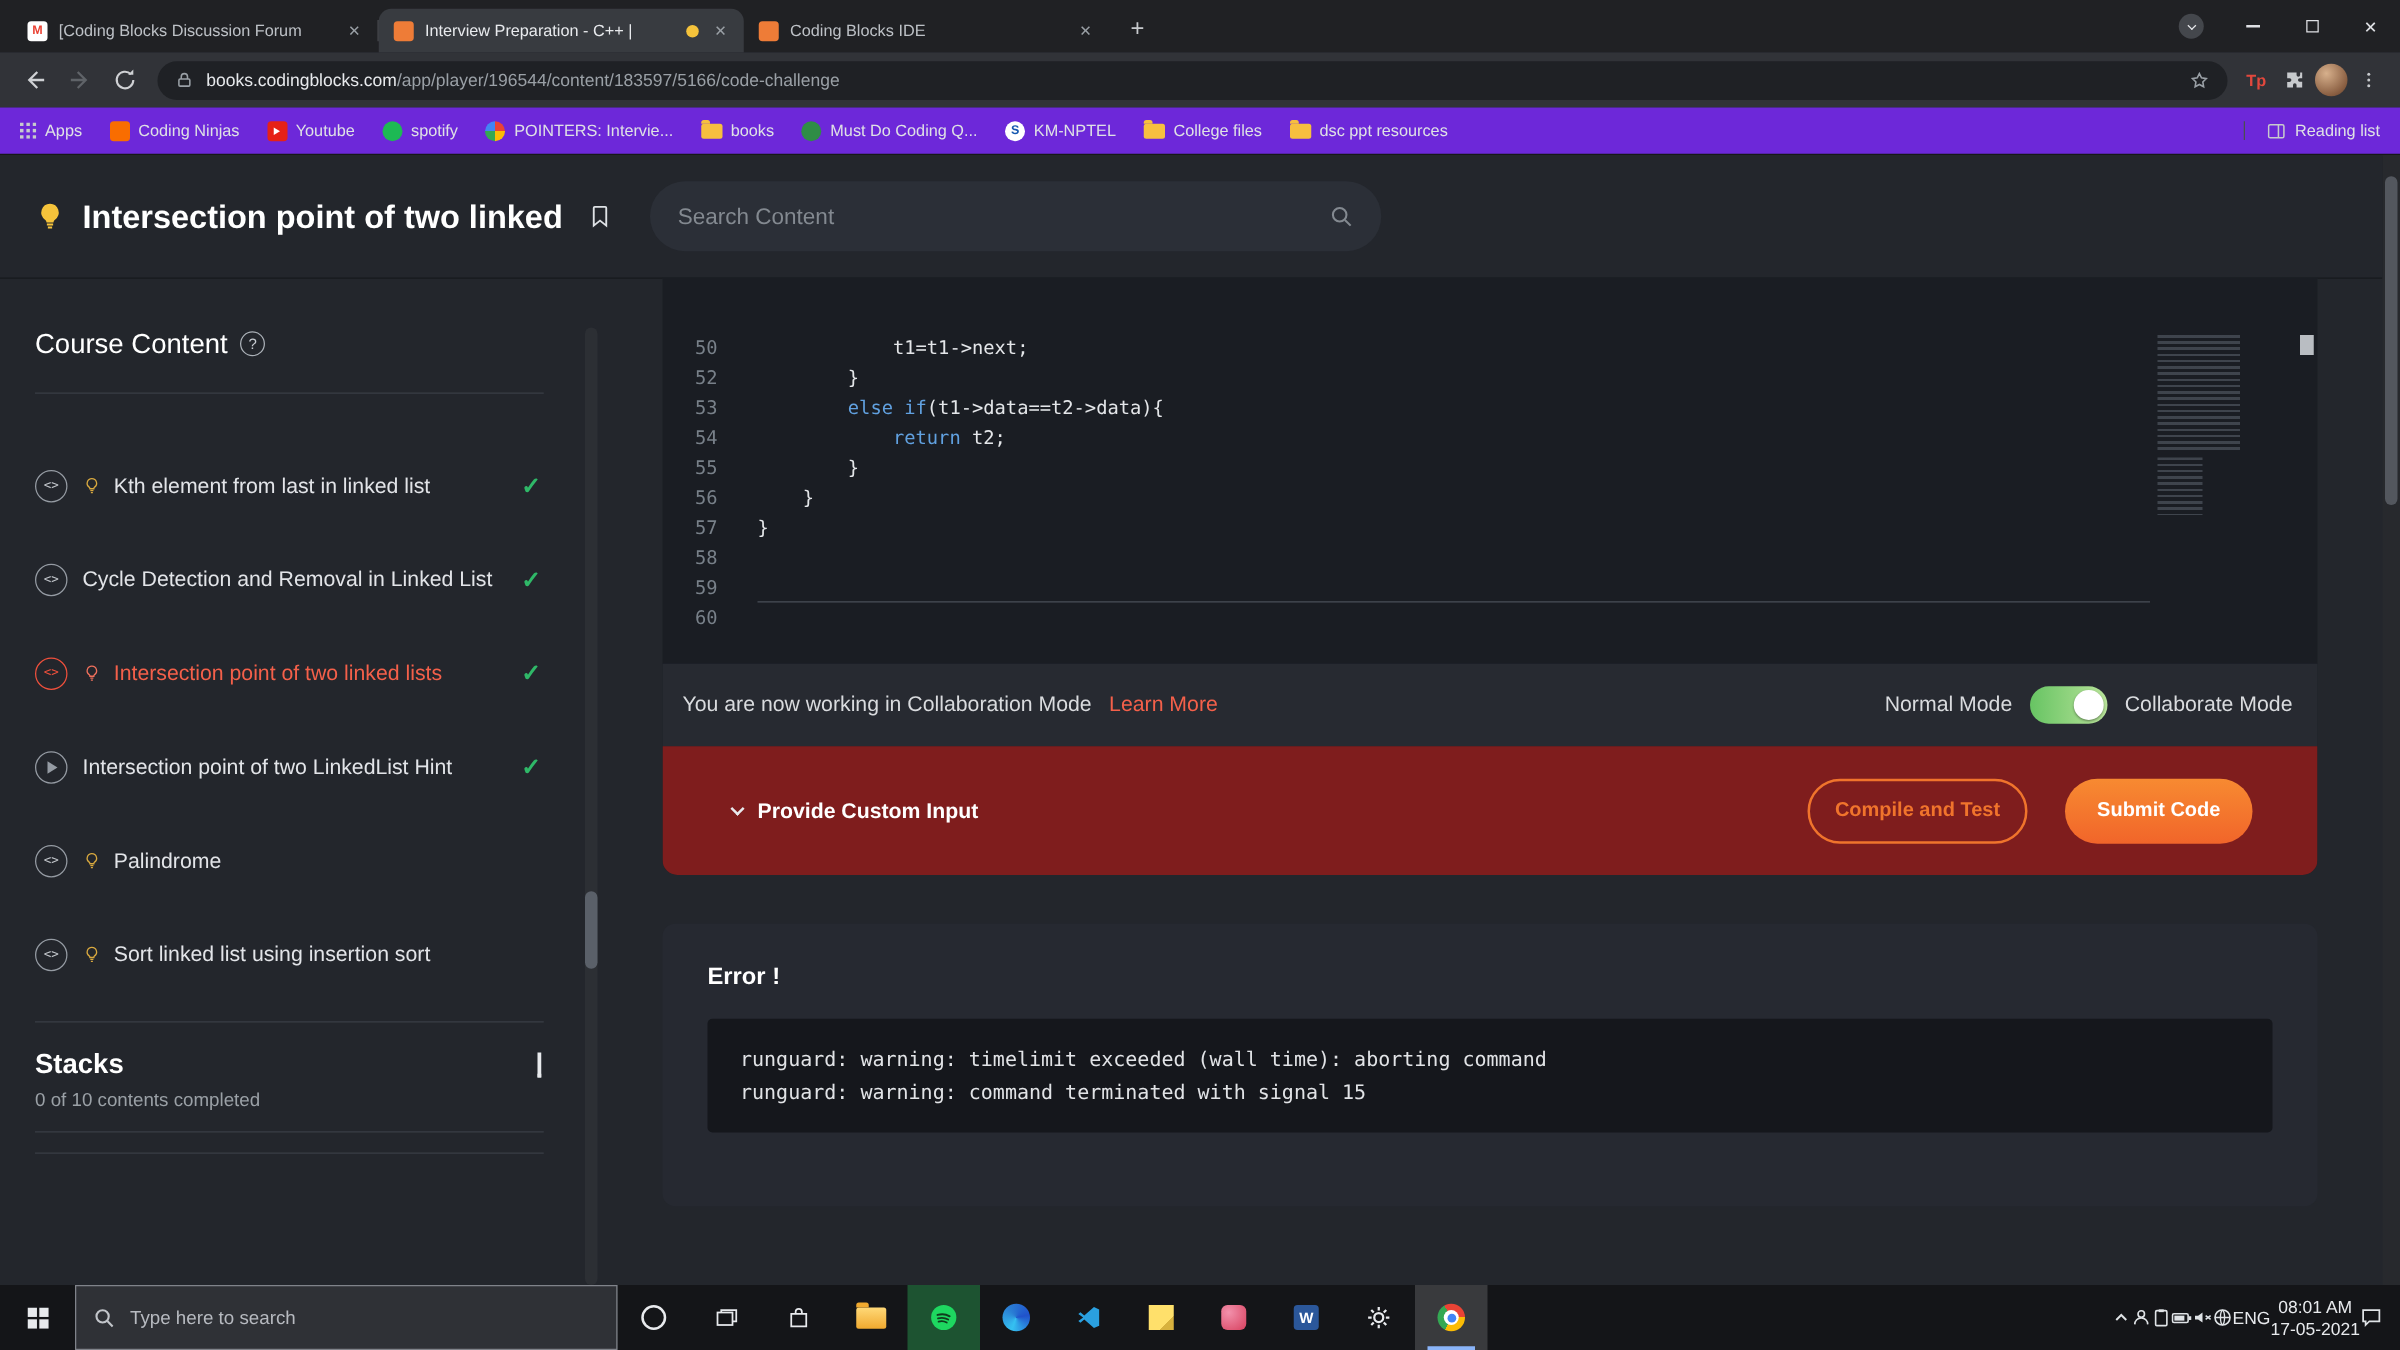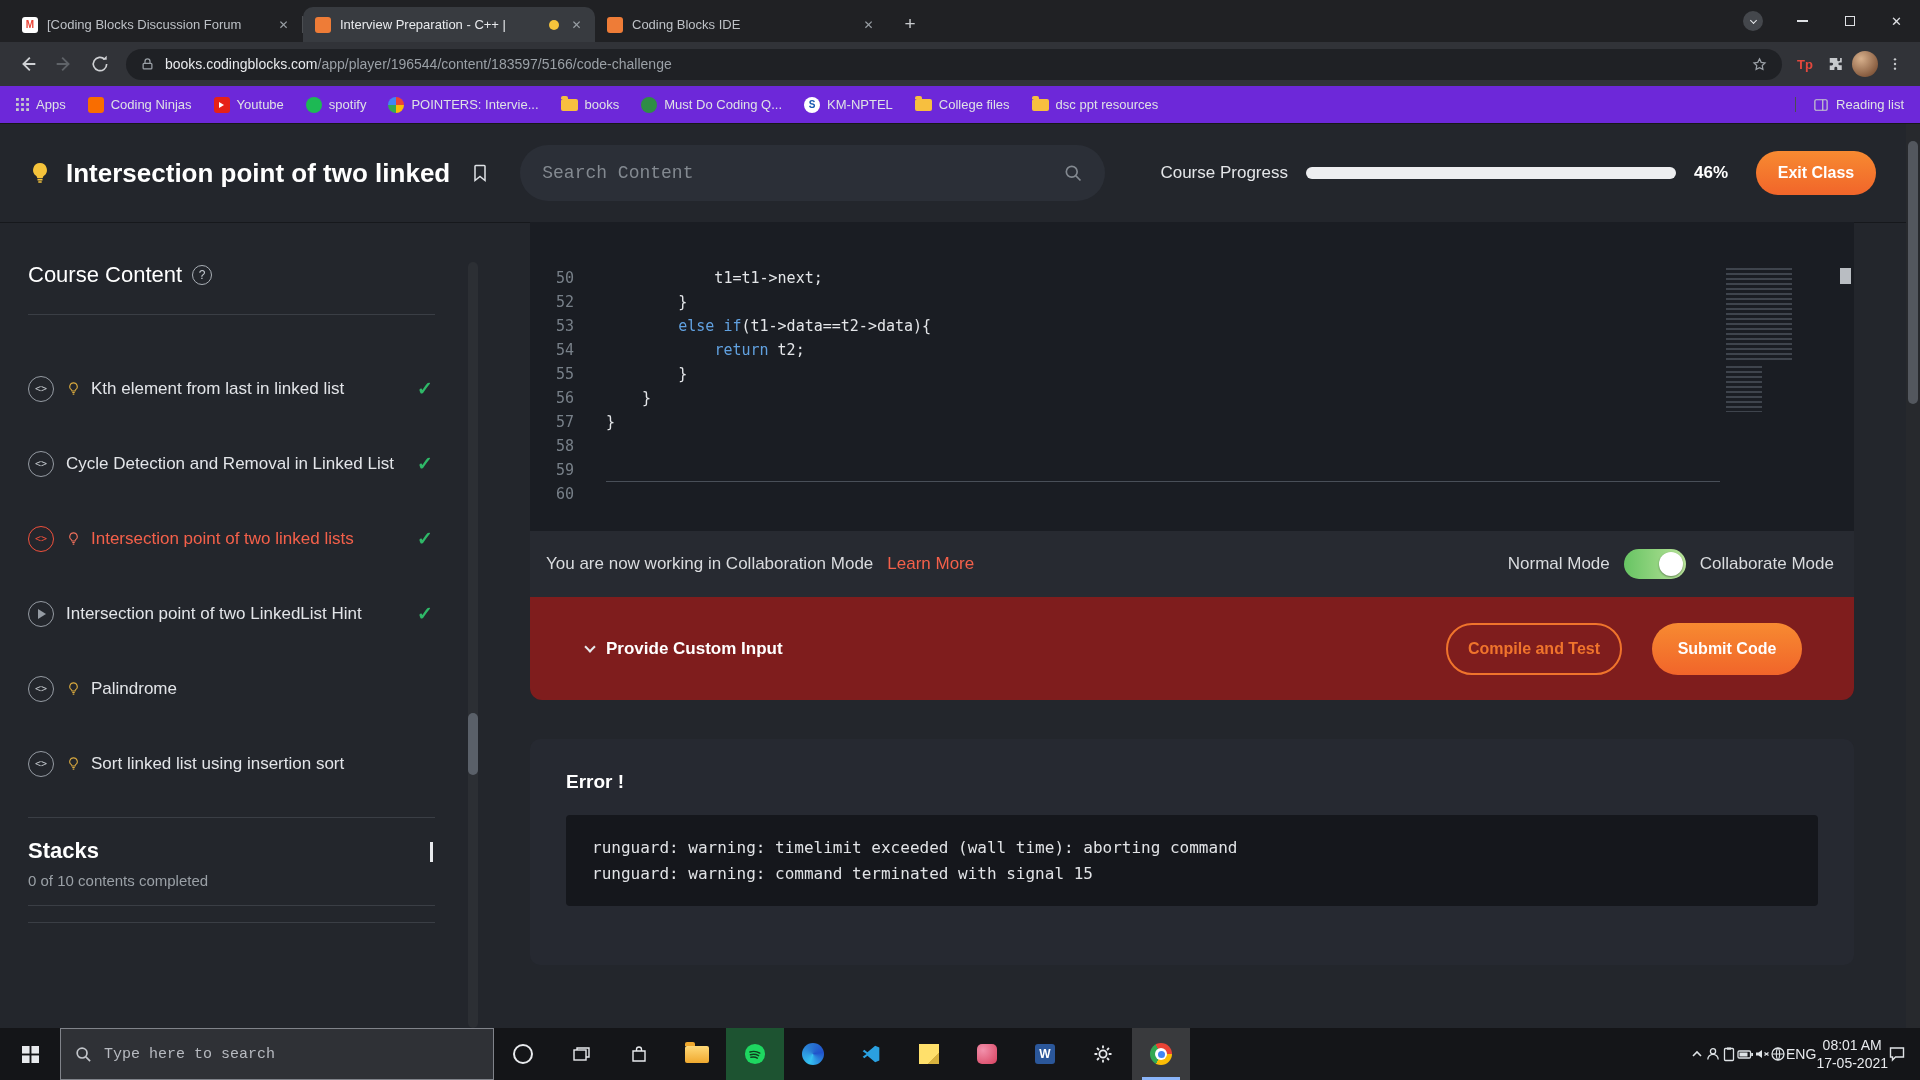--- a/index.html
+++ b/index.html
@@ -1,19 +1,19 @@
 <!DOCTYPE html>
 <html><head>
 <meta charset="utf-8">
 <style>
 *{margin:0;padding:0;box-sizing:border-box}
 html,body{width:1920px;height:1080px}
 body{position:relative;overflow:hidden;background:#23262c;font-family:"Liberation Sans",sans-serif;color:#e8eaed}
 svg{display:block}
-input{font-family:Liberation Mono, monospace}
+input{font-family:Liberation Sans, sans-serif}
 
 
 .tabstrip{position:absolute;top:0;left:0;right:0;height:42px;background:#202124;display:flex;align-items:flex-end;padding-left:10px}
 .tab{width:292px;height:35px;display:flex;align-items:center;gap:9px;padding:0 10px 0 12px;font-size:13px;color:#bdc1c6;border-radius:10px 10px 0 0}
 .tab.active{background:#383b40;color:#e8eaed}
 .tab-title{flex:1;white-space:nowrap;overflow:hidden}
 .tab-close{width:17px;height:17px;flex:none;display:flex;align-items:center;justify-content:center;border-radius:50%;font-size:12px;color:#9aa0a6}
 .fav{width:16px;height:16px;flex:none;border-radius:3px;display:flex;align-items:center;justify-content:center;font-weight:bold;font-size:10px}
 .fav.gmail{background:#fff;color:#ea4335}
 .fav.cb{background:#ee7c37;color:#5c2d12}
@@ -306,26 +306,20 @@
         <path d="M7 3h10a1 1 0 0 1 1 1v17l-6-4.8L6 21V4a1 1 0 0 1 1-1z" fill="none" stroke="#dfe2e6" stroke-width="1.8"></path>
       </svg>
   </span>
   <div class="ph-search">
     <input placeholder="Search Content" style="">
     <svg width="20" height="20" viewBox="0 0 24 24">
         <circle cx="10.5" cy="10.5" r="6.5" fill="none" stroke="#838990" stroke-width="2"></circle>
         <path d="M15.5 15.5L21 21" stroke="#838990" stroke-width="2"></path>
       </svg>
   </div>
-  <div class="ph-right">
-    <span class="ph-cp">Course Progress</span>
-    <span class="ph-track"><span class="ph-fill" style="width: 46%;"></span></span>
-    <span class="ph-pct">46%</span>
-    <span class="ph-exit">Exit Class</span>
-  </div>
 </div>
 
 <div class="pbody">
 
   <aside class="sidebar">
     <div class="sb-head">
       <span class="sb-title">Course Content</span>
       <span class="qmark">?</span>
     </div>
     <div class="sb-div"></div>

